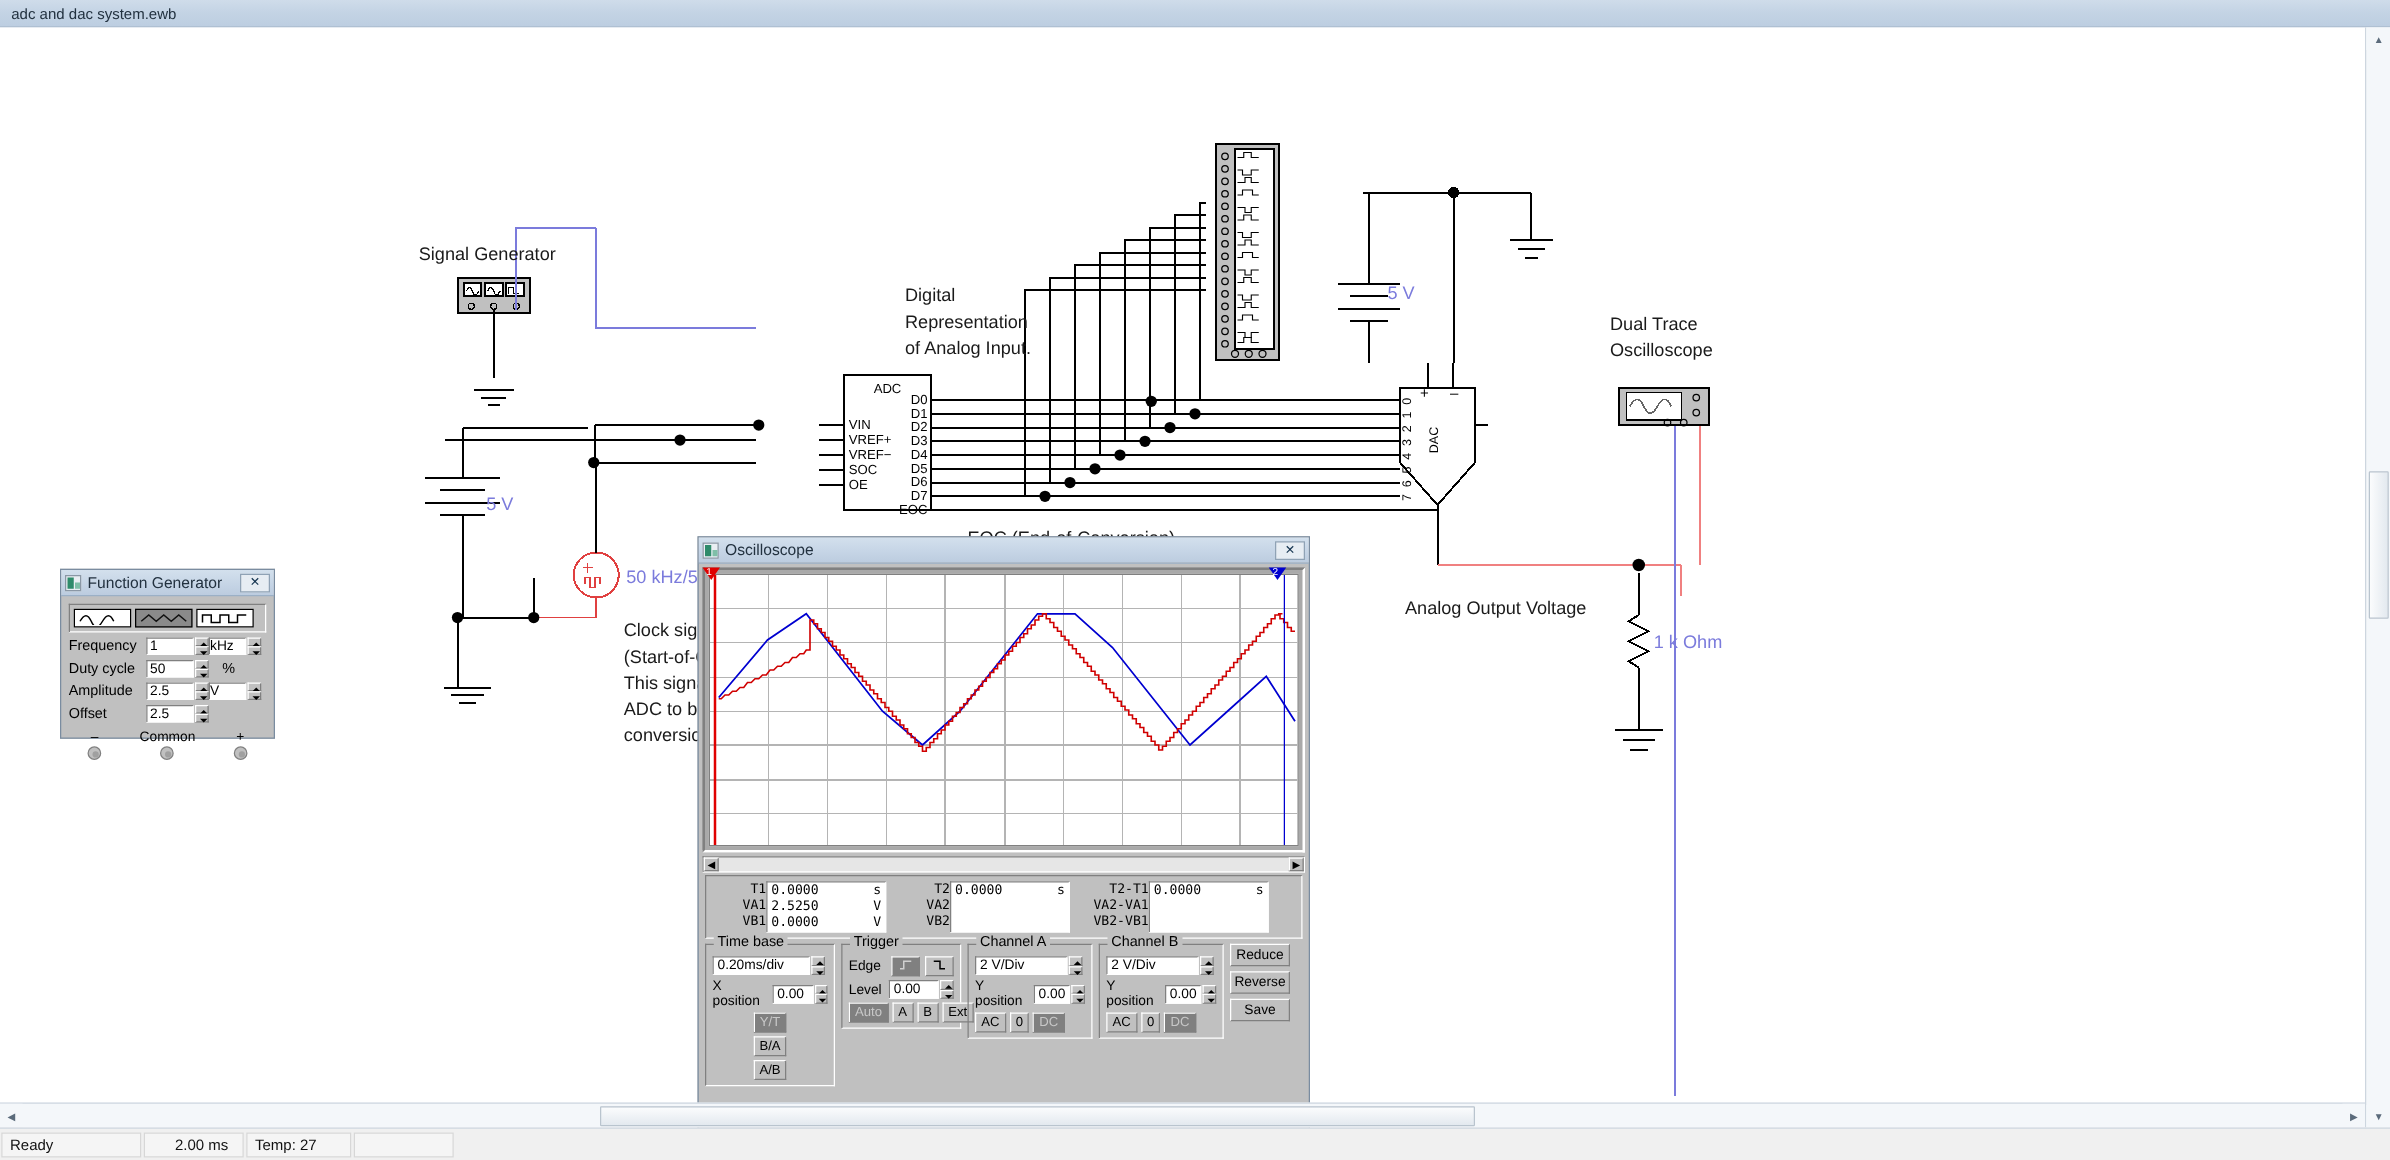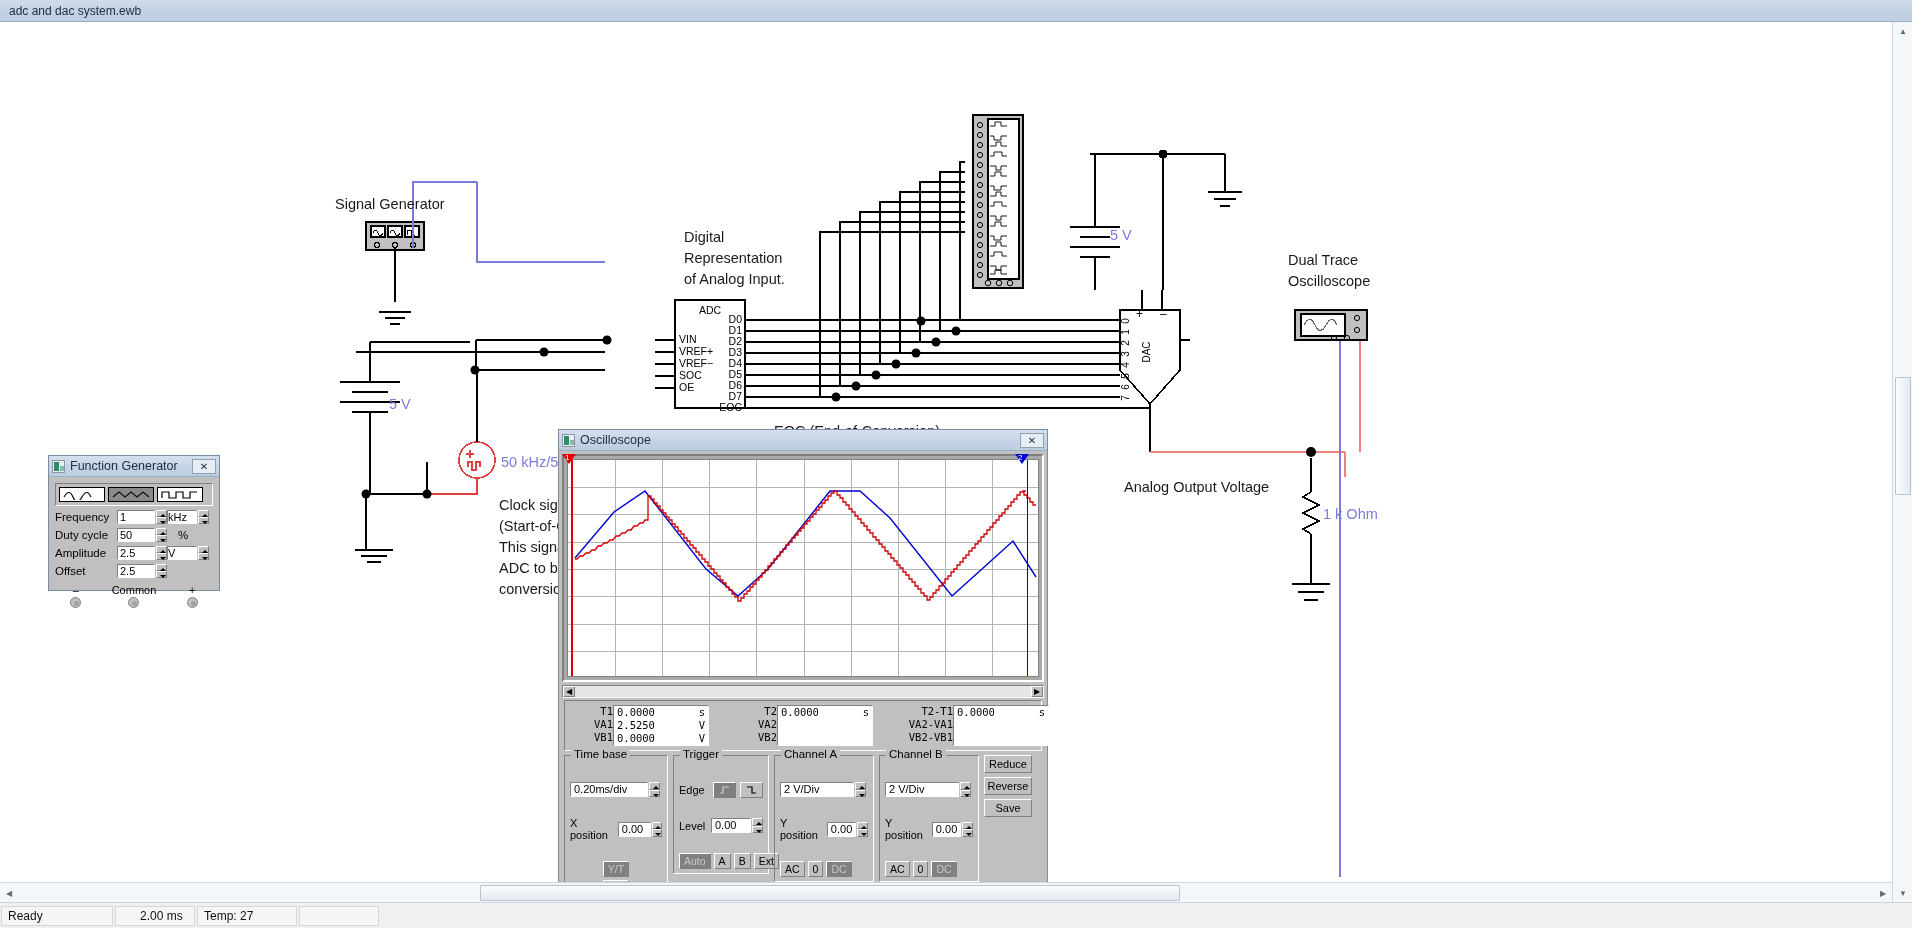--- a/index.html
+++ b/index.html
@@ -90,31 +90,31 @@
                     background:#a9a9a9; padding:3px; }
   #oscscreen{ position:relative; width:472px; height:218px; background:#fff;
               border:1px solid #808080; overflow:hidden; }
   .osc-hscroll{ height:13px; margin:2px 3px 2px; background:#e6e6e6;
                 border:1px solid; border-color:#808080 #fff #fff #808080;
                 display:flex; align-items:center; justify-content:space-between;}
   .osc-hscroll .arw{ width:12px;height:11px;background:#c0c0c0;
      border:1px solid;border-color:#fff #808080 #808080 #fff;
      font-size:8px;display:flex;align-items:center;justify-content:center;color:#000;}
   .meas{ margin:2px 5px; border:1px solid; border-color:#808080 #fff #fff #808080;
-         padding:4px; display:flex; gap:24px; }
+         padding:4px; display:flex; gap:7px; }
   .meas .mblock{ display:flex; align-items:flex-start; }
   .meas .mlabels{ font-size:10.5px; line-height:13px; text-align:right; width:44px;
                   font-family:"DejaVu Sans Mono", monospace;}
   .meas .mbox{ background:#fff;border:1px solid;border-color:#808080 #fff #fff #808080;
                font-family:"DejaVu Sans Mono", monospace; font-size:10.5px;
                line-height:13px; padding:0 3px; width:96px; height:41px;}
   .meas .mbox .ln{ display:flex; justify-content:space-between;}
   .ctrls{ display:flex; margin:4px 5px; gap:5px; align-items:flex-start;}
   .ctrls .grp{ padding:6px 5px 4px; }
-  .crow{ display:flex; align-items:center; margin-top:20px; font-size:11px;}
+  .crow{ display:flex; align-items:center; margin-top:3px; font-size:11px;}
   .cinp{ background:#fff;border:1px solid;border-color:#808080 #fff #fff #808080;
          font-size:11px;height:15px;line-height:13px;padding-left:3px;color:#000;}
   .tinybtn{ background:#c0c0c0;border:1px solid;border-color:#fff #808080 #808080 #fff;
             font-size:10.5px; padding:1px 4px; color:#000;}
   .tinybtn.on{ background:#808080; color:#c8c8c8;}
   .sidebtns{ display:flex;flex-direction:column;gap:4px; }
   .sidebtns .tinybtn{ width:48px;text-align:center;padding:2px 0;font-size:11px;}
 
   
   #vscroll{ position:absolute; right:0; top:22px; width:20px; height:880px;
@@ -379,21 +379,21 @@
       <circle cx="1357" cy="296" r="2.6"></circle>
         <circle cx="1357" cy="308" r="2.6"></circle>
       <circle cx="1334" cy="316" r="2.6"></circle>
         <circle cx="1347" cy="316" r="2.6"></circle>
     </g>
   </svg>
 
 
   <div class="lbl" style="left:335px;top:172px;">Signal Generator</div>
 
-  <div class="lbl" style="left:684px;top:205px;"><span>Digital</span><br><span>Representation</span><br><span>of Analog Input.</span></div>
+  <div class="lbl" style="left:724px;top:205px;"><span>Digital</span><br><span>Representation</span><br><span>of Analog Input.</span></div>
 
   <div class="lbl" style="left:774px;top:399px;"><span>EOC (End-of-Conversion)</span><br><span>This line will signal (HIGH) the</span><br><span>completion of an Analog to</span><br><span>Digital Conversion.</span></div>
 
   <div class="lbl" style="left:499px;top:473px;"><span>Clock signal for SOC</span><br><span>(Start-of-Conversion)</span><br><span>This signal tells the</span><br><span>ADC to begin a</span><br><span>conversion cycle.</span></div>
 
   <div class="lbl" style="left:1288px;top:228px;"><span>Dual Trace</span><br><span>Oscilloscope</span></div>
 
   <div class="lbl" style="left:1124px;top:455px;">Analog Output Voltage</div>
 
   <div class="lbl blue" style="left:501px;top:430px;">50 kHz/50%</div>
@@ -737,15 +737,15 @@
 <div id="hscroll">
   <div class="sbarrow" style="left:0;top:0;width:18px;height:20px;">◀</div>
   <div class="sbthumb" style="left:480px;top:2px;width:700px;height:16px;
        background:linear-gradient(to bottom,#fbfcfd,#e3e9ef);"></div>
   <div class="sbarrow" style="right:0;top:0;width:18px;height:20px;">▶</div>
 </div>
 
 <div id="status">
   <div class="cell" style="width:112px;">Ready</div>
   <div class="cell" style="width:80px;padding-left:24px;">2.00 ms</div>
-  <div class="cell" style="width:100px;">Temp: 27</div>
+  <div class="cell" style="width:84px;">Temp: 27</div>
   <div class="cell" style="width:80px;"></div>
 </div>
 
 </body></html>

